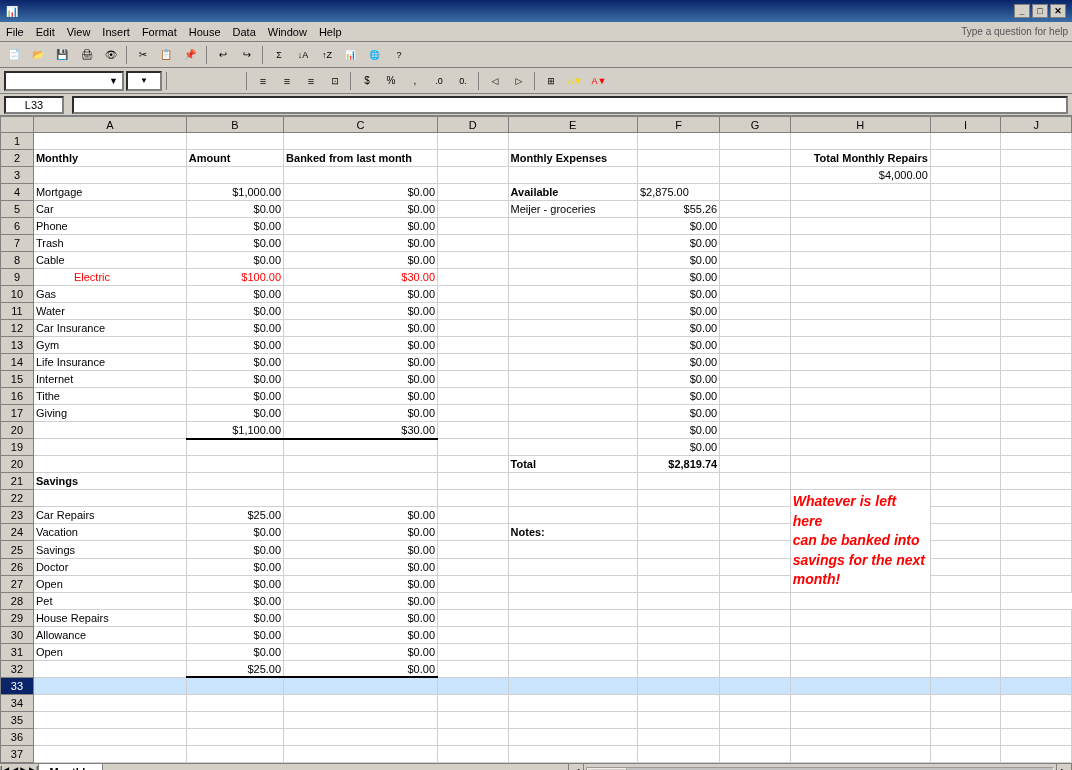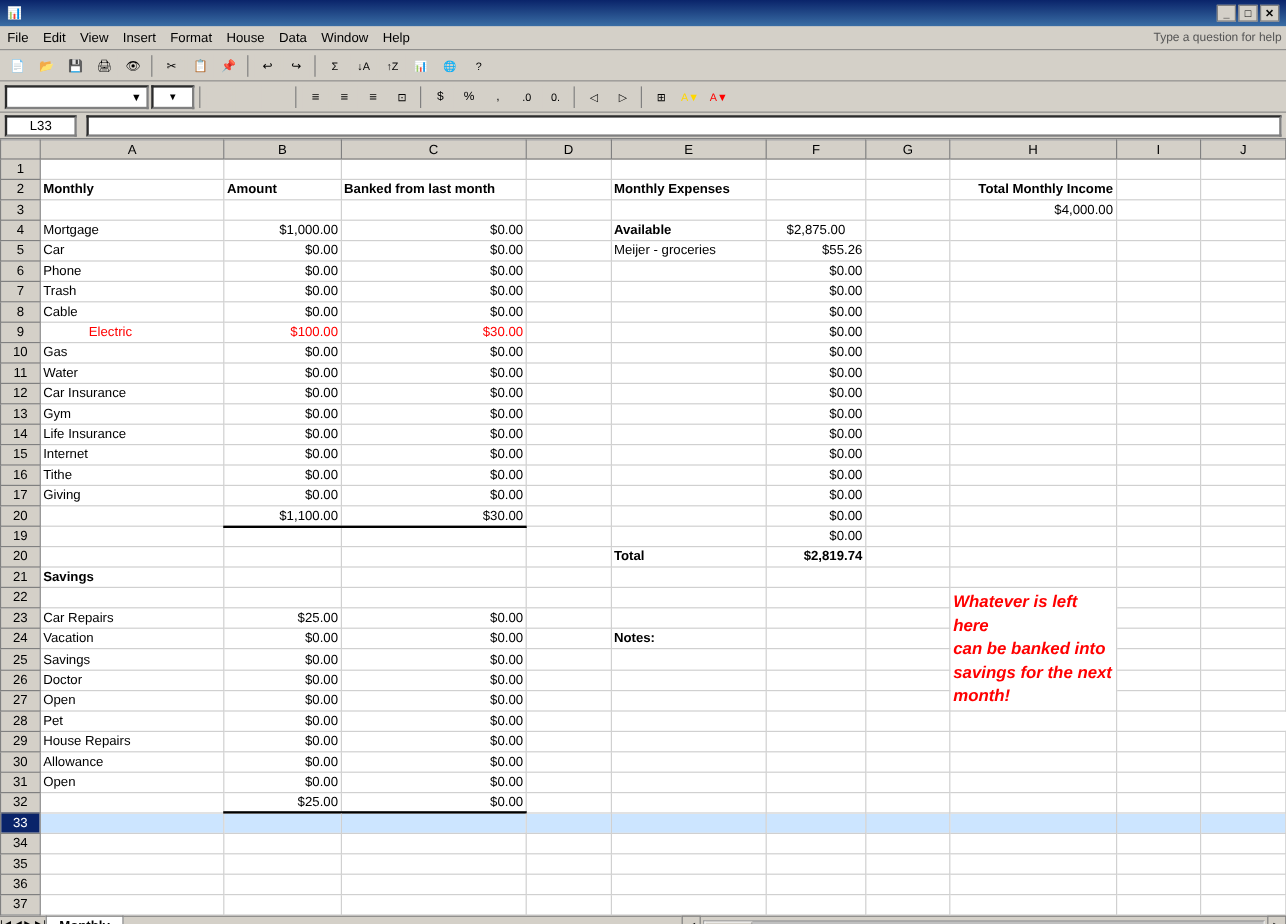--- a/index.html
+++ b/index.html
@@ -362,21 +362,21 @@
         </tr>
         <tr>
           <td class="row-header">2</td>
           <td class="cell bold">Monthly</td>
           <td class="cell bold">Amount</td>
           <td class="cell bold">Banked from last month</td>
           <td class="cell"></td>
           <td class="cell bold">Monthly Expenses</td>
           <td class="cell"></td>
           <td class="cell"></td>
-          <td class="cell bold right">Total Monthly Income</td>
+          <td class="cell bold right">Total Monthly Repairs</td>
           <td class="cell"></td>
           <td class="cell"></td>
         </tr>
         <tr>
           <td class="row-header">3</td>
           <td class="cell"></td>
           <td class="cell"></td>
           <td class="cell"></td>
           <td class="cell"></td>
           <td class="cell"></td>
@@ -386,21 +386,21 @@
           <td class="cell"></td>
           <td class="cell"></td>
         </tr>
         <tr>
           <td class="row-header">4</td>
           <td class="cell ">Mortgage</td>
           <td class="cell right">$1,000.00</td>
           <td class="cell right">$0.00</td>
           <td class="cell"></td>
           <td class="cell" style="font-weight: bold;">Available</td>
-          <td class="cell" style="text-align: center;">$2,875.00</td>
+          <td class="cell" style="text-align: left;">$2,875.00</td>
           <td class="cell"></td>
           <td class="cell"></td>
           <td class="cell"></td>
           <td class="cell"></td>
         </tr>
         <tr>
           <td class="row-header">5</td>
           <td class="cell ">Car</td>
           <td class="cell right">$0.00</td>
           <td class="cell right">$0.00</td>

